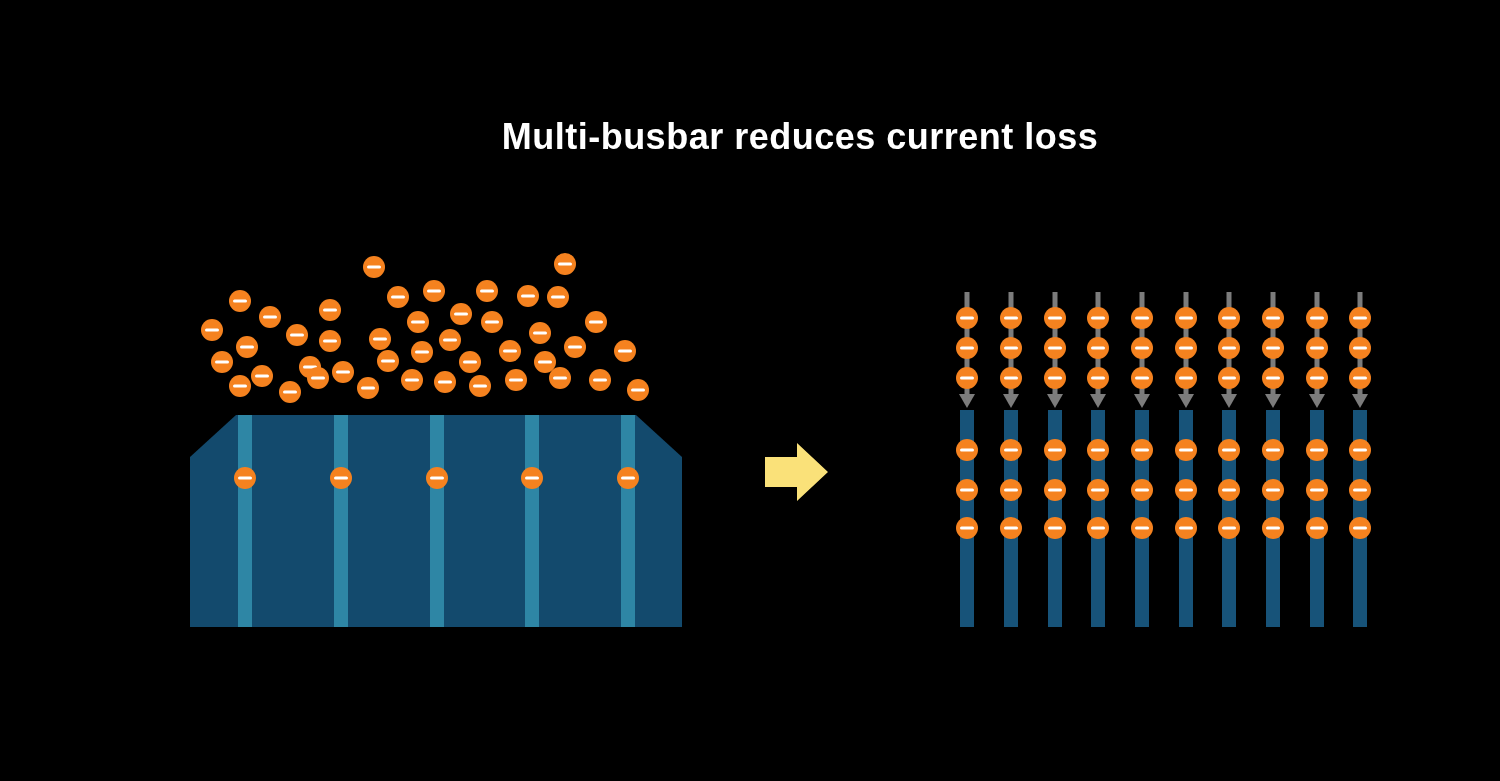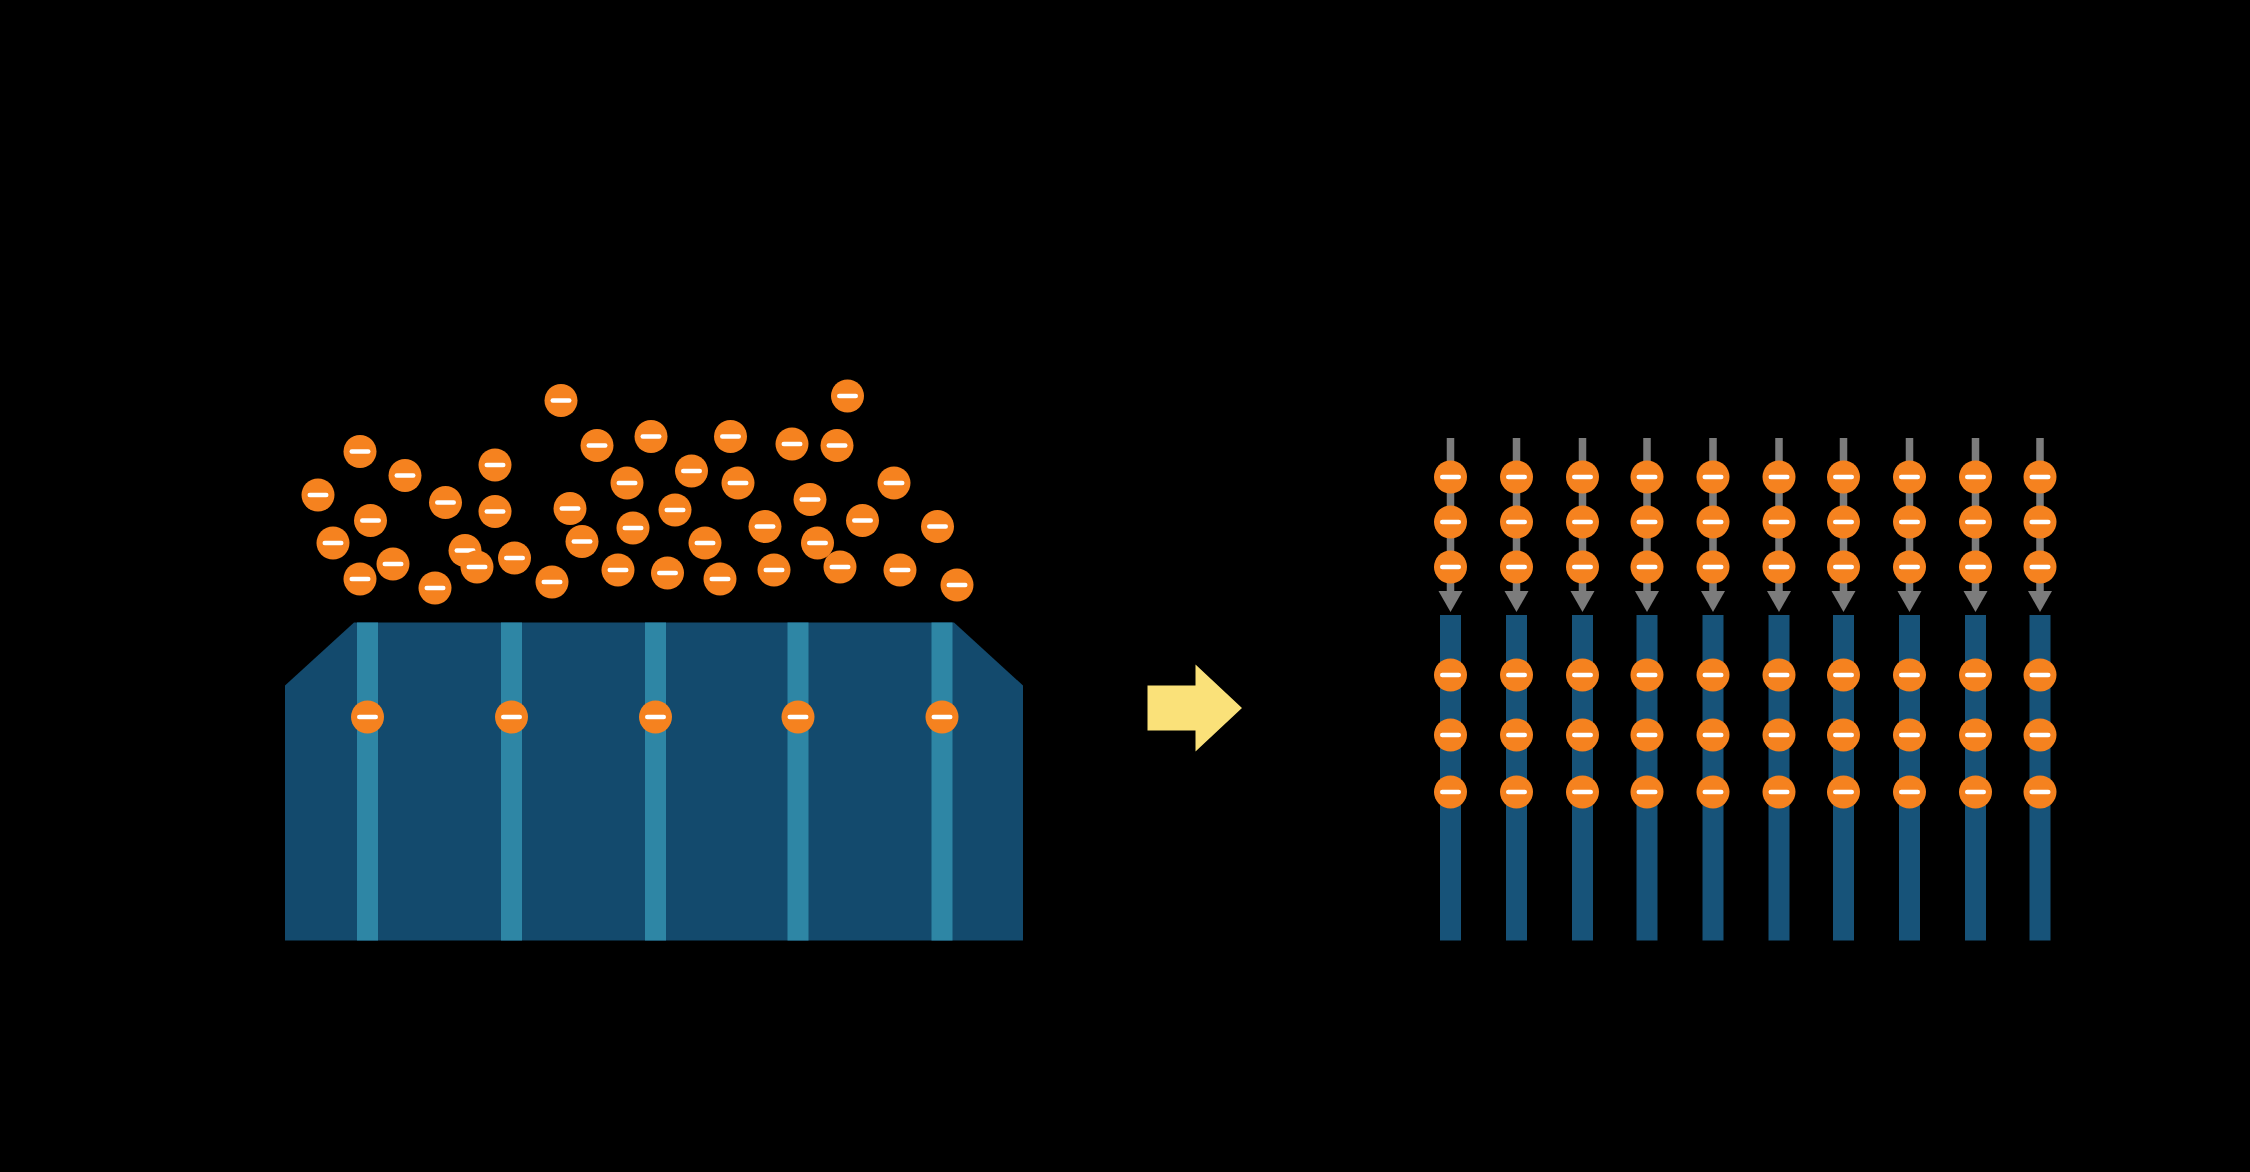--- a/index.html
+++ b/index.html
@@ -32,20 +32,21 @@
     position: absolute;
     left: 0;
     top: 0;
     display: block;
   }
 </style>
 </head>
 <body>
 
 <div class="stage">
+  <h1 class="title">Multi-busbar reduces current loss</h1>
   <svg class="diagram" width="1500" height="781" viewBox="0 0 1500 781" xmlns="http://www.w3.org/2000/svg">
     <g>
         <polygon points="190,457 236,415 636,415 682,457 682,627 190,627" fill="#134A6D"></polygon>
         <rect x="238" y="415" width="14" height="212" fill="#2E86A5"></rect>
         <rect x="334" y="415" width="14" height="212" fill="#2E86A5"></rect>
         <rect x="430" y="415" width="14" height="212" fill="#2E86A5"></rect>
         <rect x="525" y="415" width="14" height="212" fill="#2E86A5"></rect>
         <rect x="621" y="415" width="14" height="212" fill="#2E86A5"></rect>
         <g>
           <circle cx="245" cy="478" r="11" fill="#F5821F"></circle>

